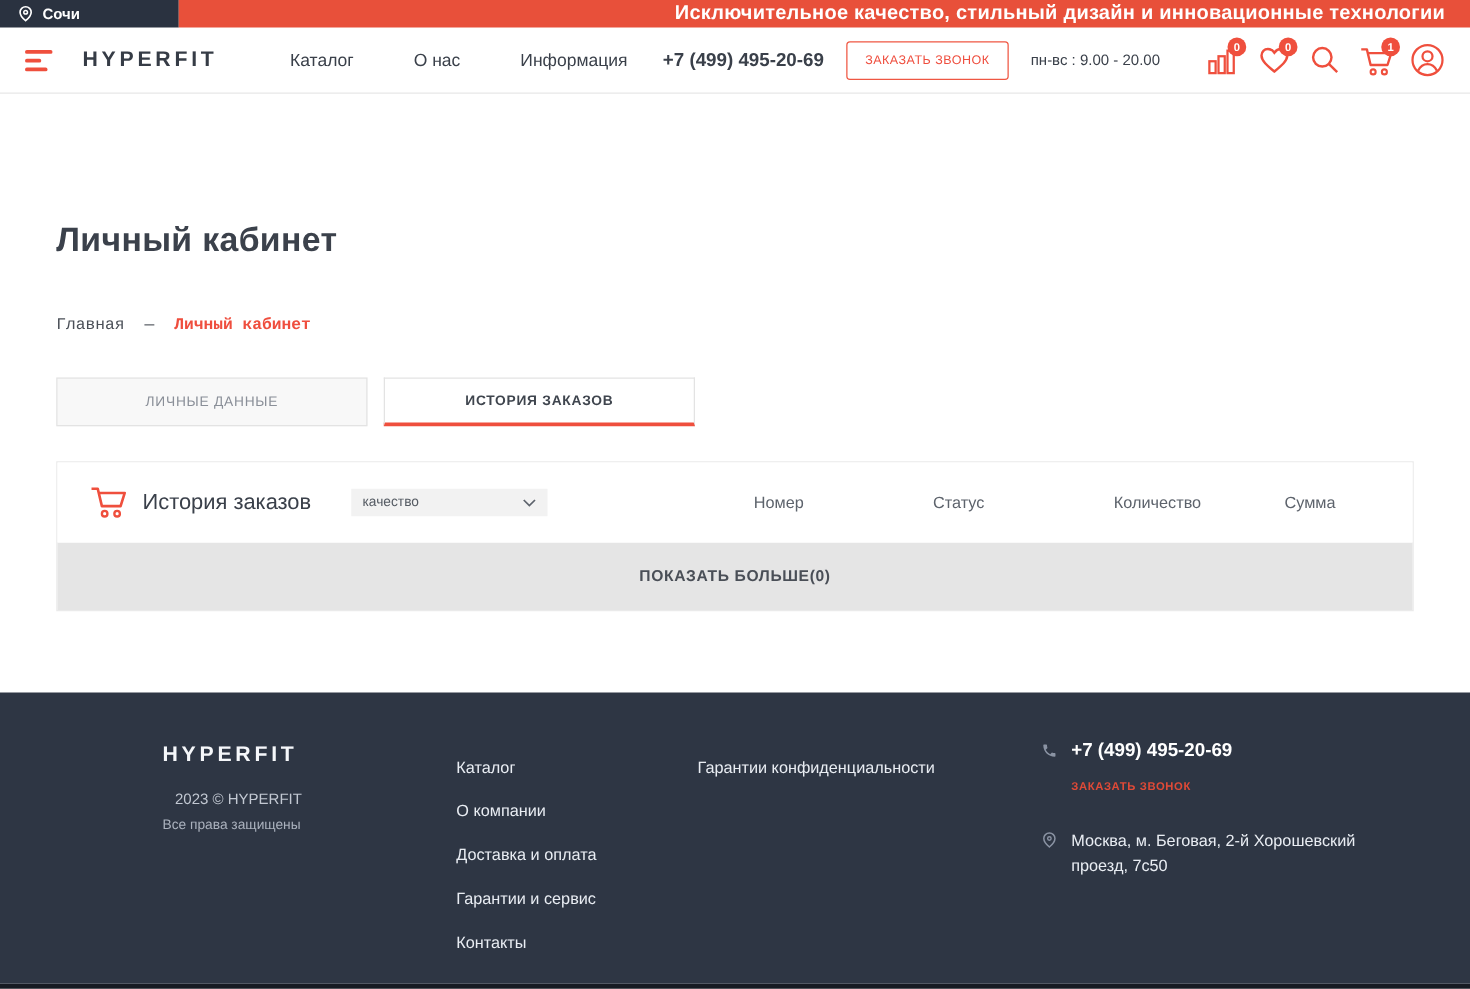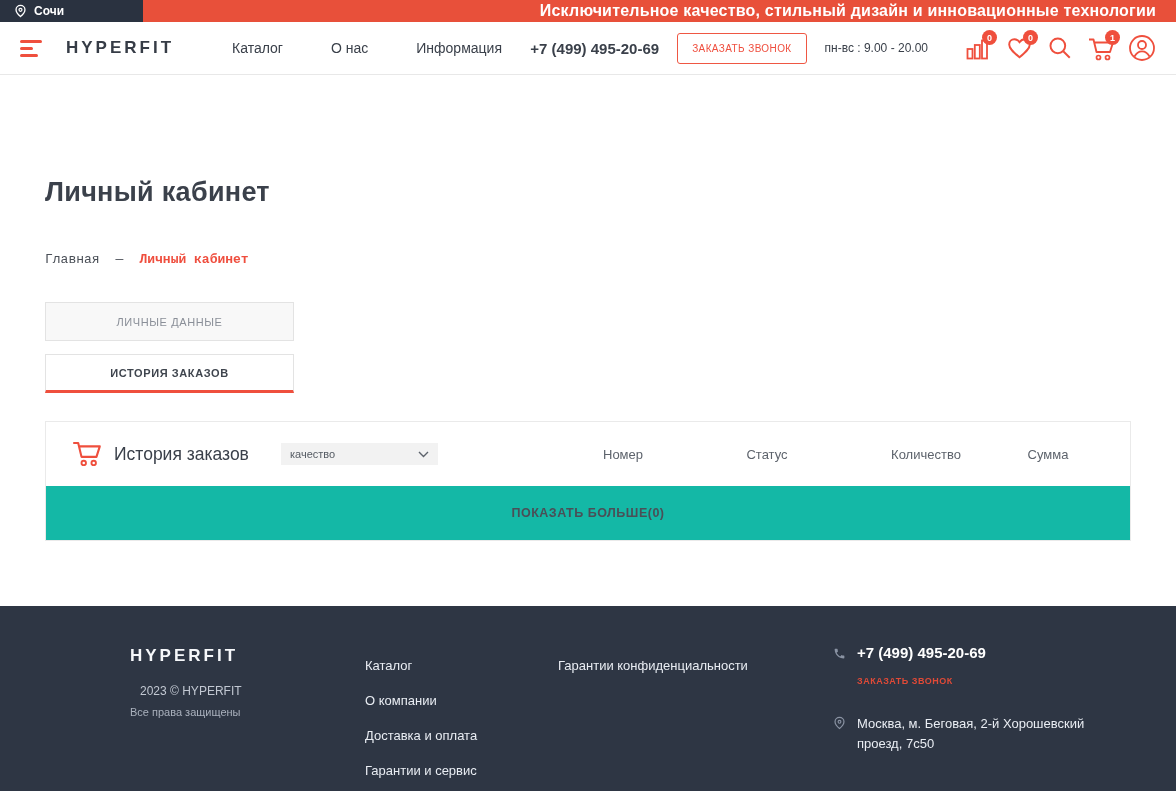--- a/index.html
+++ b/index.html
@@ -36,38 +36,38 @@
     background:#ef4f3d; color:#fff; font-size:9px; font-weight:bold; display:flex;
     align-items:center; justify-content:center; }
 
   
   main { width:1086px; margin:0 auto; }
   h1 { margin-top:102px; font-size:27px; font-weight:bold; color:#3b414b; letter-spacing:.3px; }
   .breadcrumb { margin-top:44px; font-size:13px; display:flex; align-items:center; gap:16px;font-family:Liberation Mono, monospace; }
   .breadcrumb .bc-home { color:#4a4f57; cursor:pointer; }
   .breadcrumb .bc-sep { color:#4a4f57; }
   .breadcrumb .bc-cur { color:#ef4e3e; font-weight:bold; }
-  .tabs { margin-top:35px; display:flex; gap:13px;flex-direction:column; }
+  .tabs { margin-top:35px; display:flex; gap:13px; }
   .tab { width:249px; height:39px; display:flex; align-items:center; justify-content:center;
     font-size:11px; letter-spacing:.6px; cursor:pointer; border:1px solid #e3e3e3; }
   .tab-inactive { background:#f8f8f8; color:#8a8f98; }
   .tab-active { background:#fff; color:#3f454e; font-weight:bold; border-bottom:3px solid #ef4f3d; }
 
   .orders { margin-top:28px; border:1px solid #eaeaea; }
   .orders-head { position:relative; height:64px; background:#fff; }
   .orders-cart { position:absolute; left:25px; top:16px; }
   .orders-title { position:absolute; left:68px; top:50%; transform:translateY(-50%);
     font-size:17.5px; color:#3a404a; }
   .orders-filter { position:absolute; left:235px; top:21px; width:157px; height:22px;
     background:#f2f2f2; display:flex; align-items:center; justify-content:space-between;
     padding:0 9px; font-size:11px; color:#555b63; cursor:pointer; }
   .col-label { position:absolute; top:50%; transform:translate(-50%,-50%); font-size:13px;
     color:#5d636c; white-space:nowrap; }
   .col-0 { left:577px; } .col-1 { left:721px; } .col-2 { left:880px; } .col-3 { left:1002px; }
-  .show-more { height:54px; background:#14b8a6; display:flex; align-items:center;
+  .show-more { height:54px; background:#e5e5e5; display:flex; align-items:center;
     justify-content:center; font-size:12.5px; letter-spacing:.5px; color:#4a4f57;
     font-weight:bold; cursor:pointer; width:100%; border:none; font-family:inherit; }
 
   
   footer { position:relative; margin-top:65px; height:233px; background:#2e3644; color:#fff; }
   .f-logo { position:absolute; left:130px; top:40px; font-size:17px; font-weight:bold;
     letter-spacing:3px; color:#f5f7fa; }
   .f-copy { position:absolute; left:140px; top:78px; font-size:12px; color:#c2c8d2; }
   .f-rights { position:absolute; left:130px; top:100px; font-size:11px; color:#aab1bd; }
   .f-links { position:absolute; left:365px; top:52px; display:flex; flex-direction:column; gap:20px; }

